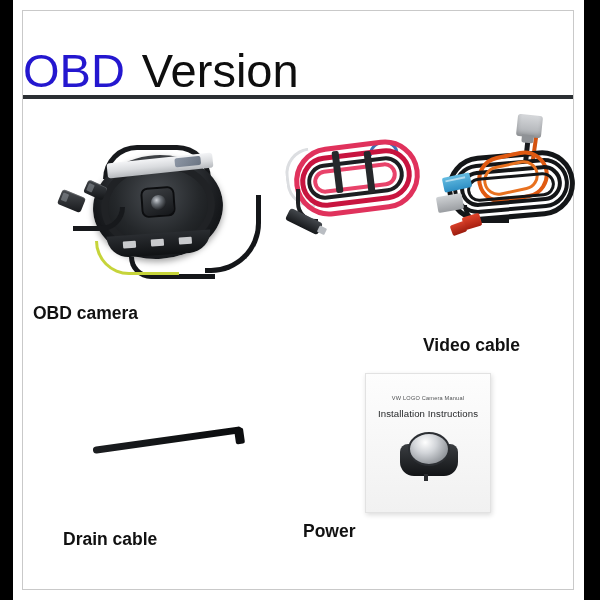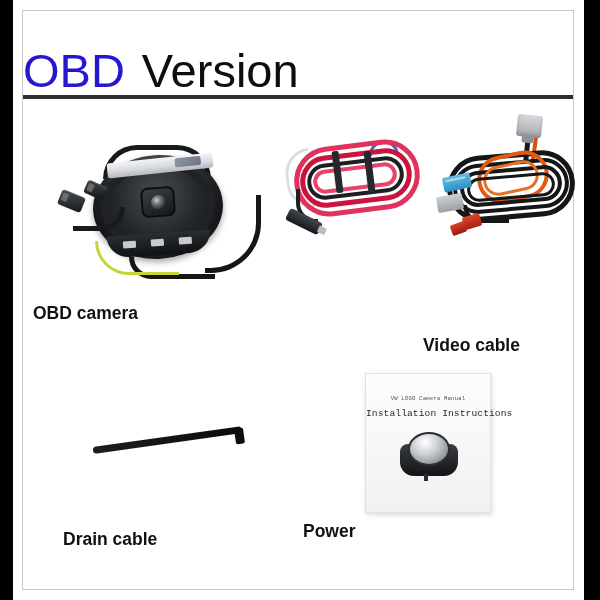--- a/index.html
+++ b/index.html
@@ -353,21 +353,21 @@
   }
   .dp-tip {
     position: absolute; left: 152px; top: 5px; width: 9px; height: 16px;
     background: #0d0e10;
     border-radius: 2px;
     transform: rotate(-8deg);
   }
   .cap-drain { top: 158px; }
 
   
-  .mn-wrap { position: absolute; left: 62px; top: 12px; width: 126px; height: 142px; font-family: Liberation Mono, monospace; }
+  .mn-wrap { position: absolute; left: 62px; top: 12px; width: 126px; height: 142px; }
   .mn-book {
     position: absolute; left: 0; top: 0; width: 126px; height: 140px;
     background: linear-gradient(180deg,#fdfdfd 0%, #f1f1f1 100%);
     border: 1px solid #e2e2e2;
     box-shadow: 1px 2px 5px rgba(0,0,0,.14);
     box-sizing: border-box;
   }
   .mn-sub {
     position: absolute; left: 0; top: 21px; width: 100%;
     text-align: center;

